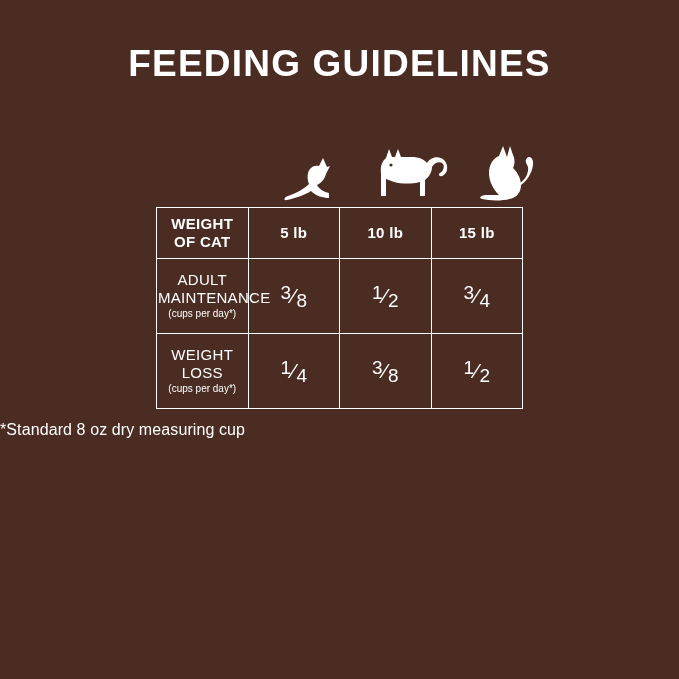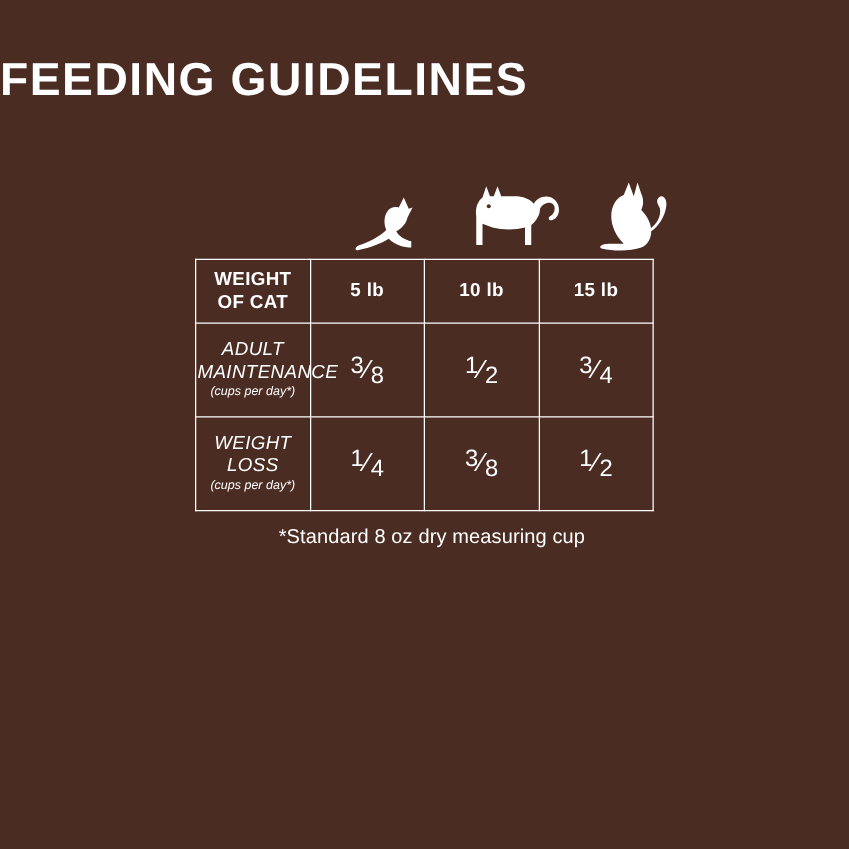--- a/index.html
+++ b/index.html
@@ -14,20 +14,21 @@
     color: #ffffff;
     overflow: hidden;
   }
   .page {
     position: relative;
     width: 679px;
     height: 679px;
     box-sizing: border-box;
   }
   .title {
+    text-align: center;
     font-size: 37px;
     font-weight: bold;
     letter-spacing: 1.2px;
     padding-top: 44px;
     line-height: 1.1;
   }
   .cats-row {
     position: relative;
     height: 80px;
     margin-top: 42px;
@@ -62,21 +63,20 @@
     font-size: 15px;
     font-weight: bold;
     letter-spacing: 0.3px;
     line-height: 1.15;
   }
   .rowlabel {
     font-size: 15px;
     font-weight: bold;
     letter-spacing: 0.3px;
     line-height: 1.18;
-    font-style: italic;
   }
   .rowlabel .sub {
     display: block;
     font-size: 10px;
     font-weight: normal;
     letter-spacing: 0;
     margin-top: 2px;
   }
   table.feeding tr.data-row td {
     height: 72px;
@@ -87,25 +87,23 @@
     line-height: 1;
     white-space: nowrap;
   }
   .frac .num { font-size: 19px; }
   .frac .slash { font-size: 21px; padding: 0 1px; }
   .frac .den { font-size: 19px; }
   .num { position: relative; top: -4px; }
   .den { position: relative; top: 4px; }
 
   .footnote {
-    text-align: center;
     font-size: 16px;
     margin-top: 12px;
     letter-spacing: 0.1px;
-    padding-left: 12px;
   }
   .notes {
     width: 530px;
     margin: 30px auto 0 auto;
     text-align: center;
     font-size: 16.5px;
     line-height: 1.5;
   }
   .notes b { font-weight: bold; }
   .notes .line2 { margin-top: 2px; }

